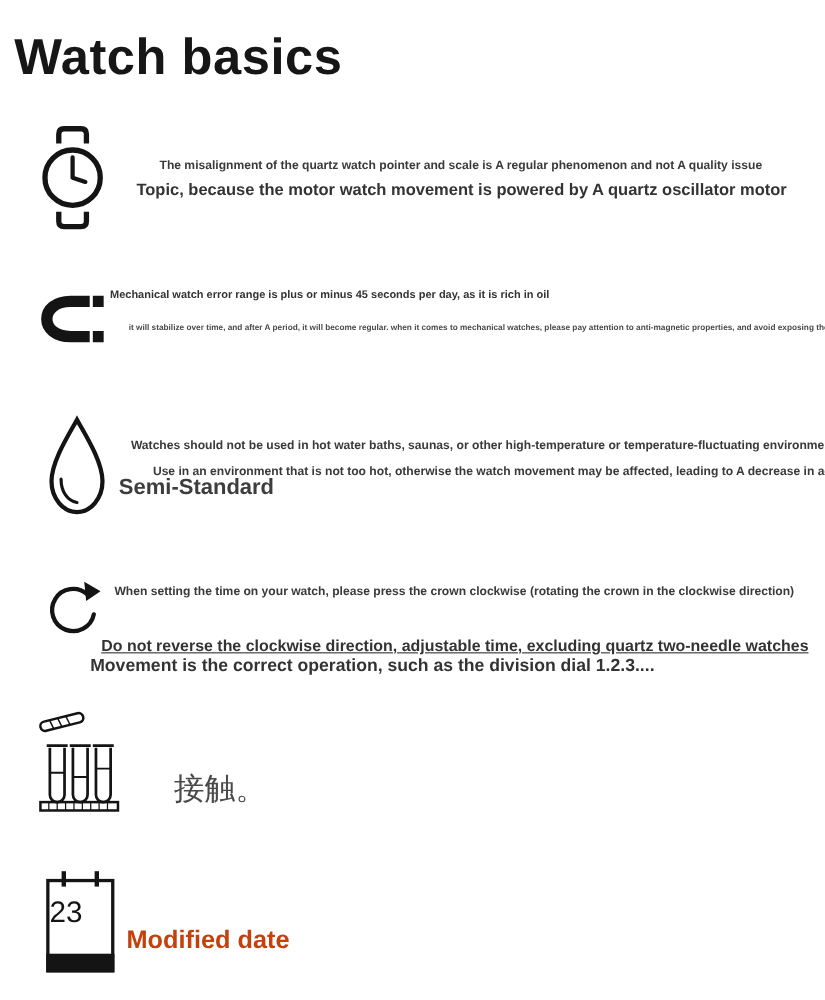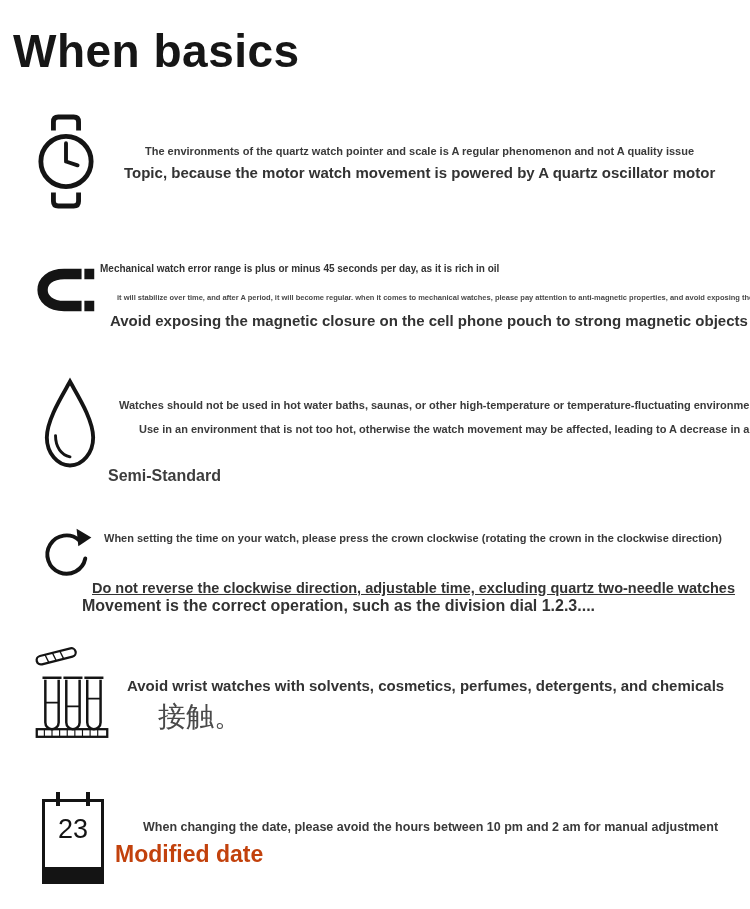--- a/index.html
+++ b/index.html
@@ -18,21 +18,21 @@
   
   .s2-icon { left:36px; top:262px; }
   .s2-l1 { left:100px; top:263px; font-size:10px; font-weight:bold; color:#333; }
   .s2-l2 { left:117px; top:293px; font-size:7.5px; font-weight:bold; color:#4a4a4a; }
   .s2-l3 { left:110px; top:312px; font-size:15px; font-weight:bold; color:#333; }
 
   
   .s3-icon { left:42px; top:377px; }
   .s3-l1 { left:119px; top:399px; font-size:11px; font-weight:bold; color:#3a3a3a; }
   .s3-l2 { left:139px; top:423px; font-size:11px; font-weight:bold; color:#3a3a3a; }
-  .s3-l3 { left:108px; top:467px; font-size:16px; font-weight:bold; color:#3d3d3d; }
+  .s3-l3 { left:108px; top:432px; font-size:20px; font-weight:bold; color:#3d3d3d; }
 
   
   .s4-icon { left:40px; top:526px; }
   .s4-l1 { left:104px; top:532px; font-size:11px; font-weight:bold; color:#3a3a3a; }
   .s4-l2 { left:82px; top:553px; font-size:16px; font-weight:bold; color:#333;margin-top:44px; }
   .s4-l3 { left:92px; top:580px; font-size:14.5px; font-weight:bold; color:#333;text-decoration:underline; }
 
   
   .s5-icon { left:32px; top:643px; }
   .s5-l1 { left:127px; top:677px; font-size:15px; font-weight:bold; color:#333; }
@@ -41,54 +41,53 @@
   
   .s6-l1 { left:143px; top:820px; font-size:12.5px; font-weight:bold; color:#3a3a3a; }
   .s6-l2 { left:115px; top:841px; font-size:23px; font-weight:bold; color:#c2410c; }
 
   
   .calendar { position:absolute; left:42px; top:799px; width:62px; height:85px;
               border:3px solid #141414; background:#fff; }
   .cal-ring { position:absolute; top:-10px; width:4px; height:14px; background:#141414; }
   .cal-ring.r1 { left:11px; }
   .cal-ring.r2 { right:11px; }
-  .cal-num { position:absolute; top:12px; left:0; right:0; text-align:center;
+  .cal-num { position:absolute; top:12px; left:0; right:0; text-align:left;
              font-size:27px; color:#141414; font-weight:400; }
   .cal-bar { position:absolute; left:-3px; right:-3px; bottom:-3px; height:17px; background:#141414; }
 
   svg { display:block; }
 </style>
 </head>
 <body>
 
 <div class="page">
 
-  <h1 class="abs title">When basics</h1>
+  <h1 class="abs title">Watch basics</h1>
 
   <div class="abs s1-icon">
     <svg viewBox="0 0 60 98" width="58" height="95">
       <path d="M17 17 L17 8 Q17 3 22 3 L38 3 Q43 3 43 8 L43 17" fill="none" stroke="#141414" stroke-width="5"></path>
       <path d="M17 81 L17 90 Q17 95 22 95 L38 95 Q43 95 43 90 L43 81" fill="none" stroke="#141414" stroke-width="5"></path>
       <circle cx="30" cy="49" r="26" fill="none" stroke="#141414" stroke-width="5"></circle>
       <path d="M30 49 L30 30 M30 49 L42 53" fill="none" stroke="#141414" stroke-width="4" stroke-linecap="round"></path>
     </svg>
   </div>
-  <div class="abs s1-l1">The environments of the quartz watch pointer and scale is A regular phenomenon and not A quality issue</div>
+  <div class="abs s1-l1">The misalignment of the quartz watch pointer and scale is A regular phenomenon and not A quality issue</div>
   <div class="abs s1-l2">Topic, because the motor watch movement is powered by A quartz oscillator motor</div>
 
   <div class="abs s2-icon">
     <svg viewBox="0 0 66 58" width="62" height="56">
       <path d="M62 12 L30 12 C15 12 7 20 7 29 C7 38 15 46 30 46 L62 46" fill="none" stroke="#141414" stroke-width="11"></path>
       <line x1="50" y1="5.5" x2="50" y2="18.5" stroke="#ffffff" stroke-width="3"></line>
       <line x1="50" y1="39.5" x2="50" y2="52.5" stroke="#ffffff" stroke-width="3"></line>
     </svg>
   </div>
   <div class="abs s2-l1">Mechanical watch error range is plus or minus 45 seconds per day, as it is rich in oil</div>
   <div class="abs s2-l2">it will stabilize over time, and after A period, it will become regular. when it comes to mechanical watches, please pay attention to anti-magnetic properties, and avoid exposing them to magnetic fields</div>
-  <div class="abs s2-l3">Avoid exposing the magnetic closure on the cell phone pouch to strong magnetic objects</div>
 
   <div class="abs s3-icon">
     <svg viewBox="0 0 58 96" width="56" height="94">
       <path d="M29 4 C22 17 5 43 5 62 C5 78 16 91 29 91 C42 91 53 78 53 62 C53 43 36 17 29 4 Z" fill="none" stroke="#141414" stroke-width="4"></path>
       <path d="M14 60 C14 72 20 80 29 82" fill="none" stroke="#141414" stroke-width="3" stroke-linecap="round"></path>
     </svg>
   </div>
   <div class="abs s3-l1">Watches should not be used in hot water baths, saunas, or other high-temperature or temperature-fluctuating environments</div>
   <div class="abs s3-l2">Use in an environment that is not too hot, otherwise the watch movement may be affected, leading to A decrease in accuracy</div>
   <div class="abs s3-l3">Semi-Standard</div>
@@ -121,25 +120,23 @@
         <g stroke-width="1.8">
           <path d="M14 62 L28 62 M36 66 L50 66 M58 58 L72 58"></path>
         </g>
         <g stroke-width="2.4">
           <rect x="5" y="90" width="74" height="8"></rect>
           <path d="M13 90 L13 98 M21 90 L21 98 M29 90 L29 98 M37 90 L37 98 M45 90 L45 98 M53 90 L53 98 M61 90 L61 98 M69 90 L69 98" stroke-width="1.2"></path>
         </g>
       </g>
     </svg>
   </div>
-  <div class="abs s5-l1">Avoid wrist watches with solvents, cosmetics, perfumes, detergents, and chemicals</div>
   <div class="abs s5-l2">接触。</div>
 
   <div class="calendar">
     <span class="cal-ring r1"></span>
     <span class="cal-ring r2"></span>
     <div class="cal-num">23</div>
     <div class="cal-bar"></div>
   </div>
-  <div class="abs s6-l1">When changing the date, please avoid the hours between 10 pm and 2 am for manual adjustment</div>
   <div class="abs s6-l2">Modified date</div>
 
 </div>
 
 </body></html>

